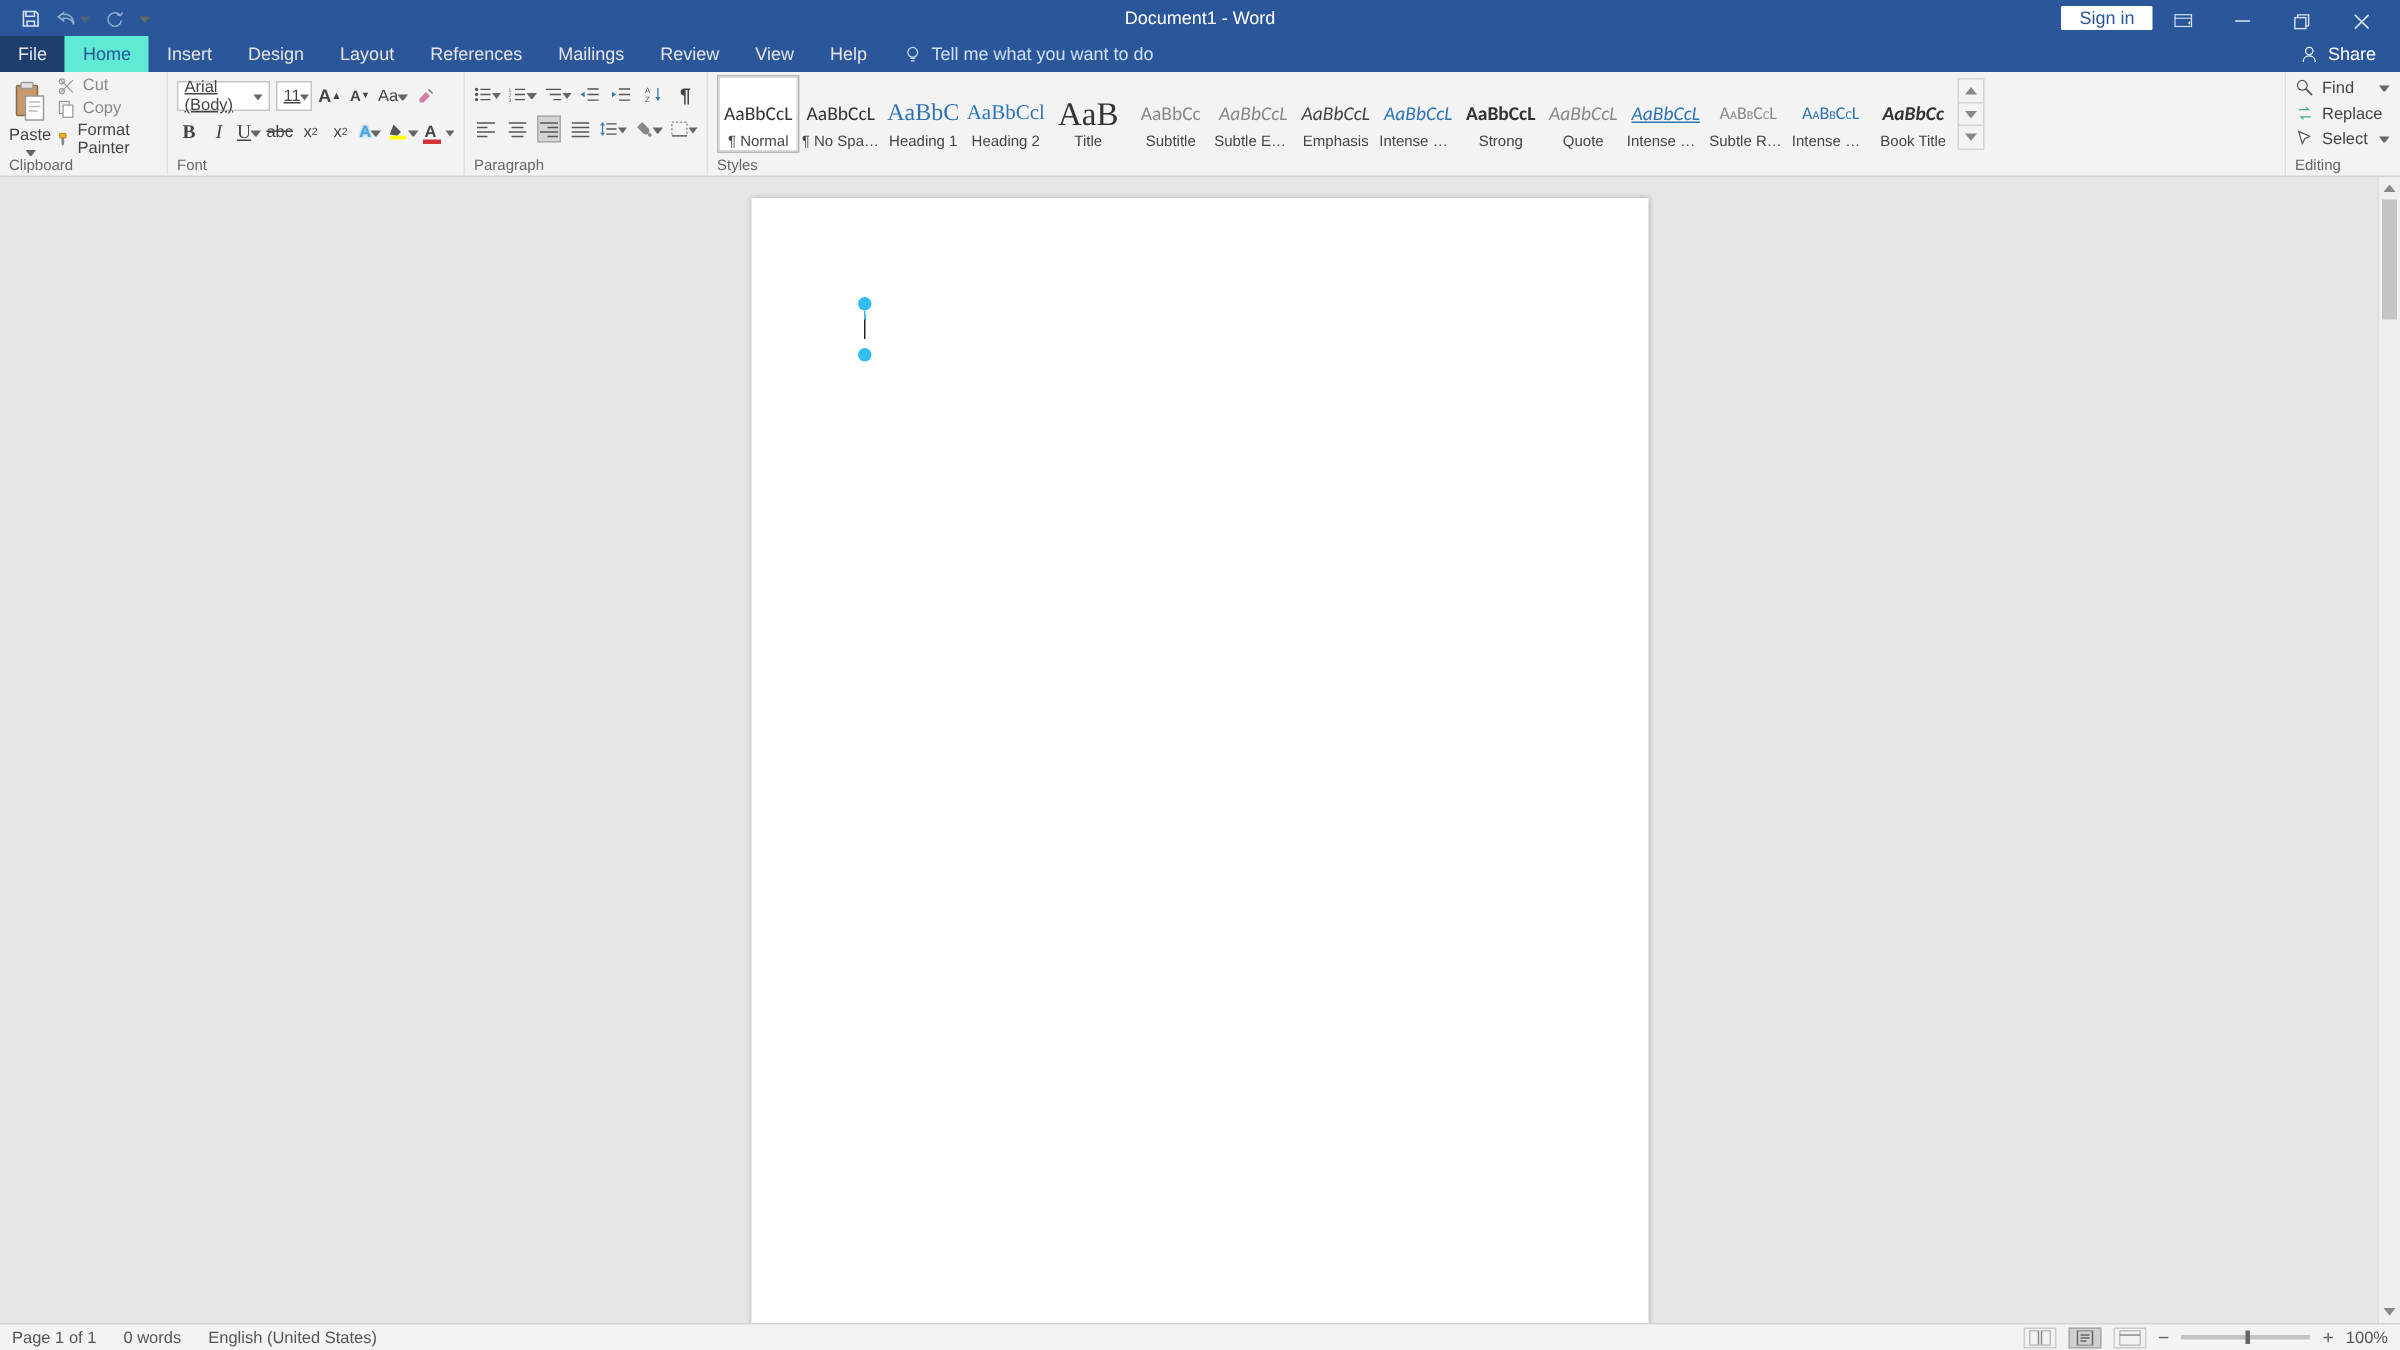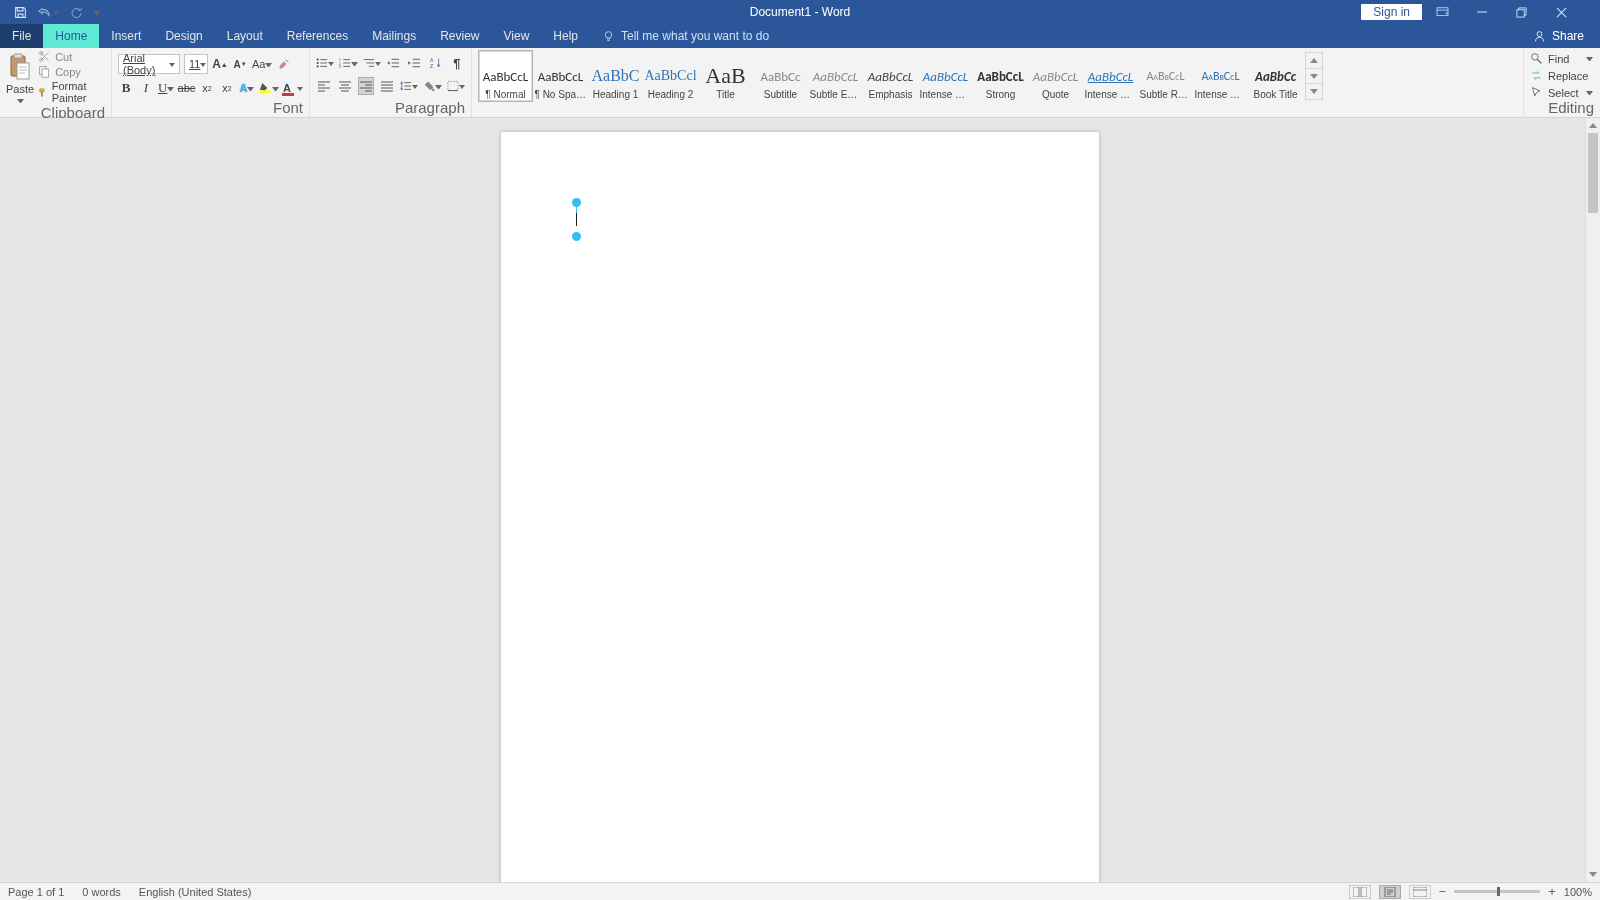--- a/index.html
+++ b/index.html
@@ -3,37 +3,37 @@
 <meta charset="utf-8">
 <style>
 * { margin: 0; padding: 0; box-sizing: border-box; font-family: "Segoe UI", Tahoma, sans-serif; }
 body { width: 1600px; height: 900px; overflow: hidden; background: #e6e6e6; }
 
 
 .title-bar { height: 24px; background: #2b579a; display: flex; align-items: center; color: #fff; font-size: 12px; position: relative; }
 .qat { display: flex; align-items: center; gap: 10px; padding-left: 14px; }
 .qat .qat-btn { color: #d4e3f6; display:flex; align-items:center; }
 .title-text { position: absolute; left: 50%; transform: translateX(-50%); font-size: 12px; }
-.title-right { margin-left: auto; display: flex; align-items: center; gap: 14px; padding-right: 18px; }
+.title-right { margin-left: auto; display: flex; align-items: flex-end; gap: 14px; padding-right: 5px; }
 .sign-in { background: #fff; color: #2b579a; padding: 1px 12px; border-radius: 1px; font-size: 12px; }
 .win-btn { color: #d4e3f6; width: 26px; text-align: center; }
 
 
 .tab-row { height: 24px; background: #2b579a; display: flex; align-items: stretch; font-size: 12px; }
 .tab { padding: 0 12px; color: #e5e5e5; display: flex; align-items: center; cursor: default; }
 .tab.file { background: #1e3e6e; }
 .tab.active { background: #5eead4; color: #2b579a; }
 .tell-me { display: flex; align-items: center; color: #cfe0f3; gap: 6px; padding-left: 12px; }
 .tab-row-right { margin-left: auto; display: flex; align-items: center; color: #fff; gap: 6px; padding-right: 16px; }
 
 
 .ribbon { height: 70px; background: #f3f3f3; border-bottom: 1px solid #d4d4d4; display: flex; font-size: 11px; color: #444; }
 .group { border-right: 1px solid #e1e1e1; position: relative; display: flex; flex-direction: column; padding: 2px 6px 0 6px; }
 .group-body { flex: 1; display: flex; }
-.group-label { text-align: right; font-size: 15px; color: #666; padding-bottom: 1px; position: relative; }
+.group-label { text-align: left; font-size: 10px; color: #666; padding-bottom: 1px; position: relative; }
 
 
 .clip { width: 112px; }
 .clip-body { display:flex; }
 .paste-big { width: 34px; display:flex; flex-direction:column; align-items:center; justify-content:flex-end; gap:2px; }
 .clip-list { display:flex; flex-direction:column; justify-content:center; gap:2px; padding-left:4px; color:#888;}
 .clip-list .row { display:flex; align-items:center; gap:4px; font-size:11px; }
 .clip-list .row.enabled { color:#444; }
 
 
@@ -435,20 +435,21 @@
             <span class="tri-up"></span>
           </div>
         <div>
             <span class="tri-down"></span>
           </div>
         <div>
             <span class="tri-down"></span>
           </div>
       </div>
     </div>
+    <div class="group-label">Styles</div>
   </div>
 
   <div class="group editg">
     <div class="group-body">
       <div class="edit-list">
         <div class="row">
           <svg width="13" height="13" viewBox="0 0 16 16">
               <circle cx="6" cy="6" r="4" fill="none" stroke="#555"></circle>
               <path stroke="#555" stroke-width="1.5" d="M9 9l5 5"></path>
             </svg>

